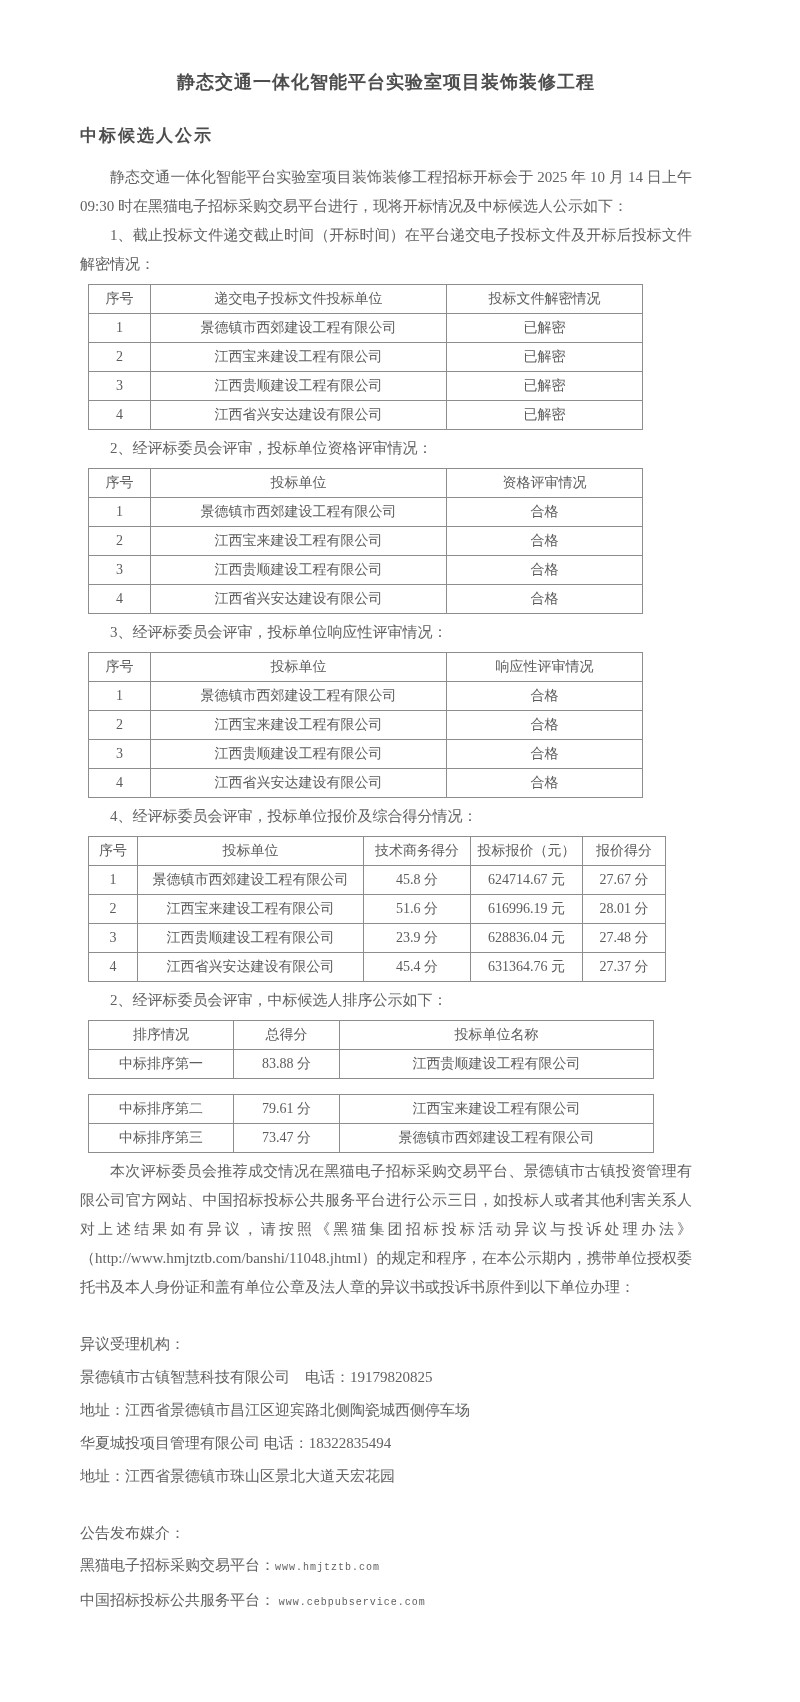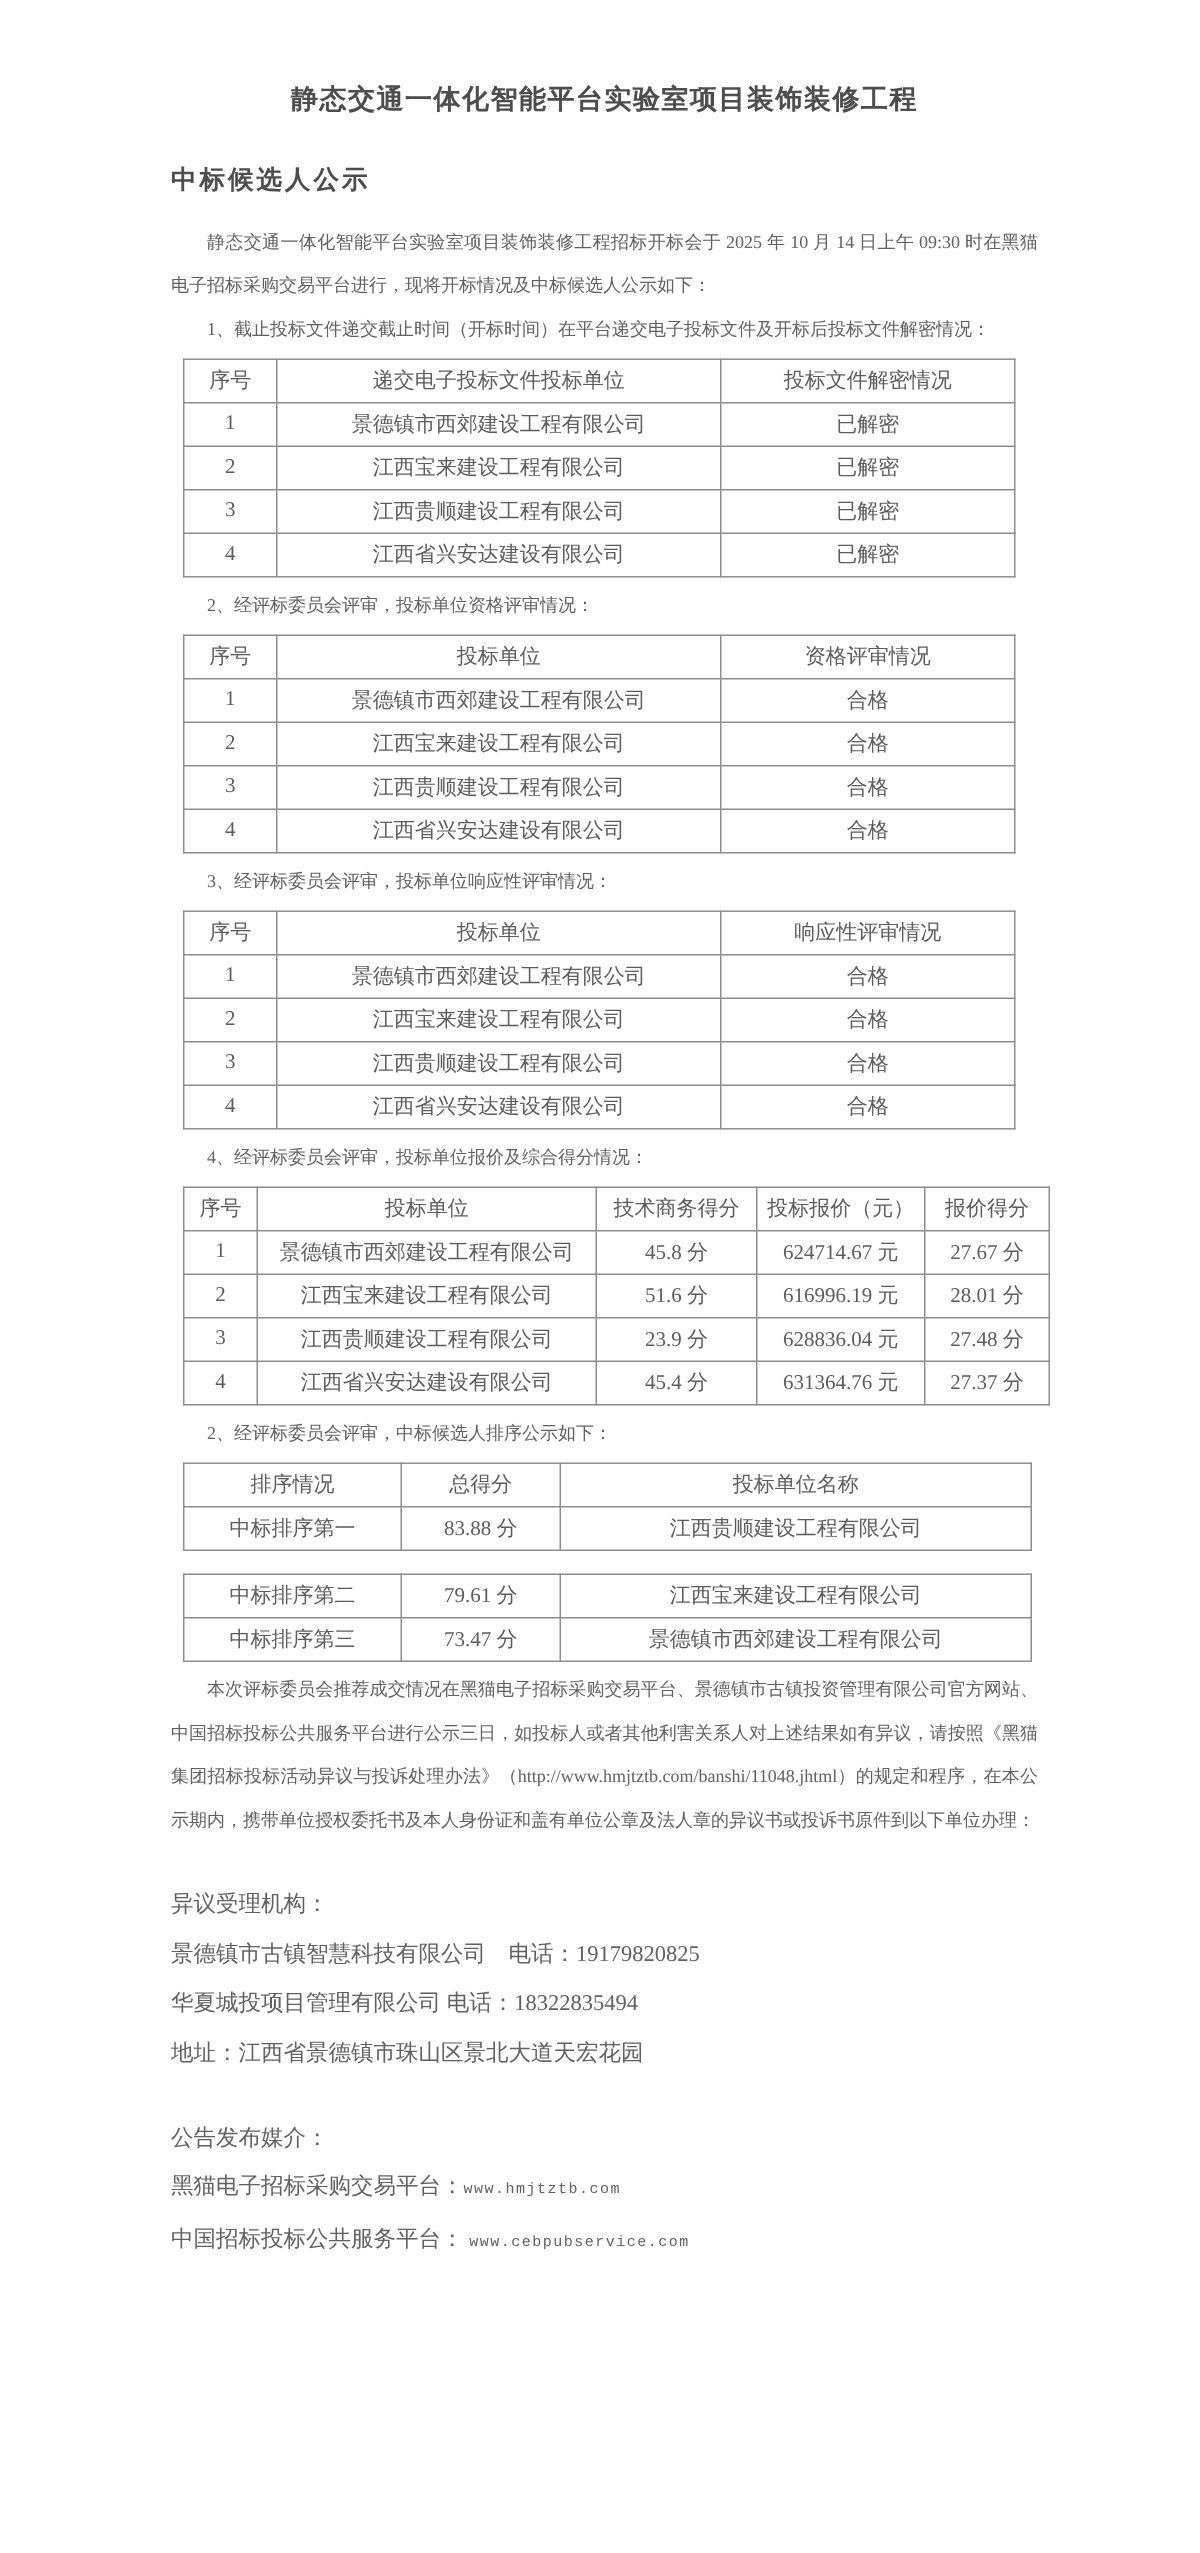--- a/index.html
+++ b/index.html
@@ -2,33 +2,33 @@
 <html><head>
 <meta charset="utf-8">
 <style>
   html,body { margin:0; padding:0; }
   body {
     width:800px; height:1702px; background:#ffffff;
     font-family:"Liberation Serif","DejaVu Serif",serif;
     color:#5e5e5e;
     -webkit-font-smoothing:antialiased;
   }
-  .page { padding:54px 108px 0 114px; }
+  .page { padding:54px 108px 0 80px;margin-top:16px; }
 
   .doc-title {
     margin:0 0 30px 0; text-align:center;
     font-size:18px; font-weight:bold; color:#4d4d4d; letter-spacing:1px;
   }
   .doc-subtitle {
     margin:0 0 16px 0; text-align:left;
     font-size:17px; font-weight:bold; color:#4d4d4d; letter-spacing:2px;
   }
 
   p.body-text {
-    margin:0; font-size:12px; line-height:29px;
+    margin:0; font-size:15px; line-height:29px;
     text-indent:2em; text-align:justify; color:#616161;
   }
 
   table {
     border-collapse:collapse; table-layout:fixed;
     margin:5px 0 4px 8px;
   }
   th, td {
     border:1px solid #8d8d8d; text-align:center; vertical-align:middle;
     font-size:14px; font-weight:normal; color:#5c5c5c;
@@ -271,20 +271,21 @@
           <td>景德镇市西郊建设工程有限公司</td>
         </tr>
       </tbody>
     </table>
 
   <p class="body-text closing">本次评标委员会推荐成交情况在黑猫电子招标采购交易平台、景德镇市古镇投资管理有限公司官方网站、中国招标投标公共服务平台进行公示三日，如投标人或者其他利害关系人对上述结果如有异议，请按照《黑猫集团招标投标活动异议与投诉处理办法》（http://www.hmjtztb.com/banshi/11048.jhtml）的规定和程序，在本公示期内，携带单位授权委托书及本人身份证和盖有单位公章及法人章的异议书或投诉书原件到以下单位办理：</p>
 
   <div class="info-block">
     <p>异议受理机构：</p>
     <p>景德镇市古镇智慧科技有限公司　电话：19179820825</p>
+    <p>地址：江西省景德镇市昌江区迎宾路北侧陶瓷城西侧停车场</p>
     <p>华夏城投项目管理有限公司 电话：18322835494</p>
     <p>地址：江西省景德镇市珠山区景北大道天宏花园</p>
   </div>
 
   <div class="info-block media-block">
     <p>公告发布媒介：</p>
     <p><span>黑猫电子招标采购交易平台：</span><span class="mono">www.hmjtztb.com</span></p>
     <p><span>中国招标投标公共服务平台：</span>&nbsp;<span class="mono">www.cebpubservice.com</span></p>
   </div>
 

